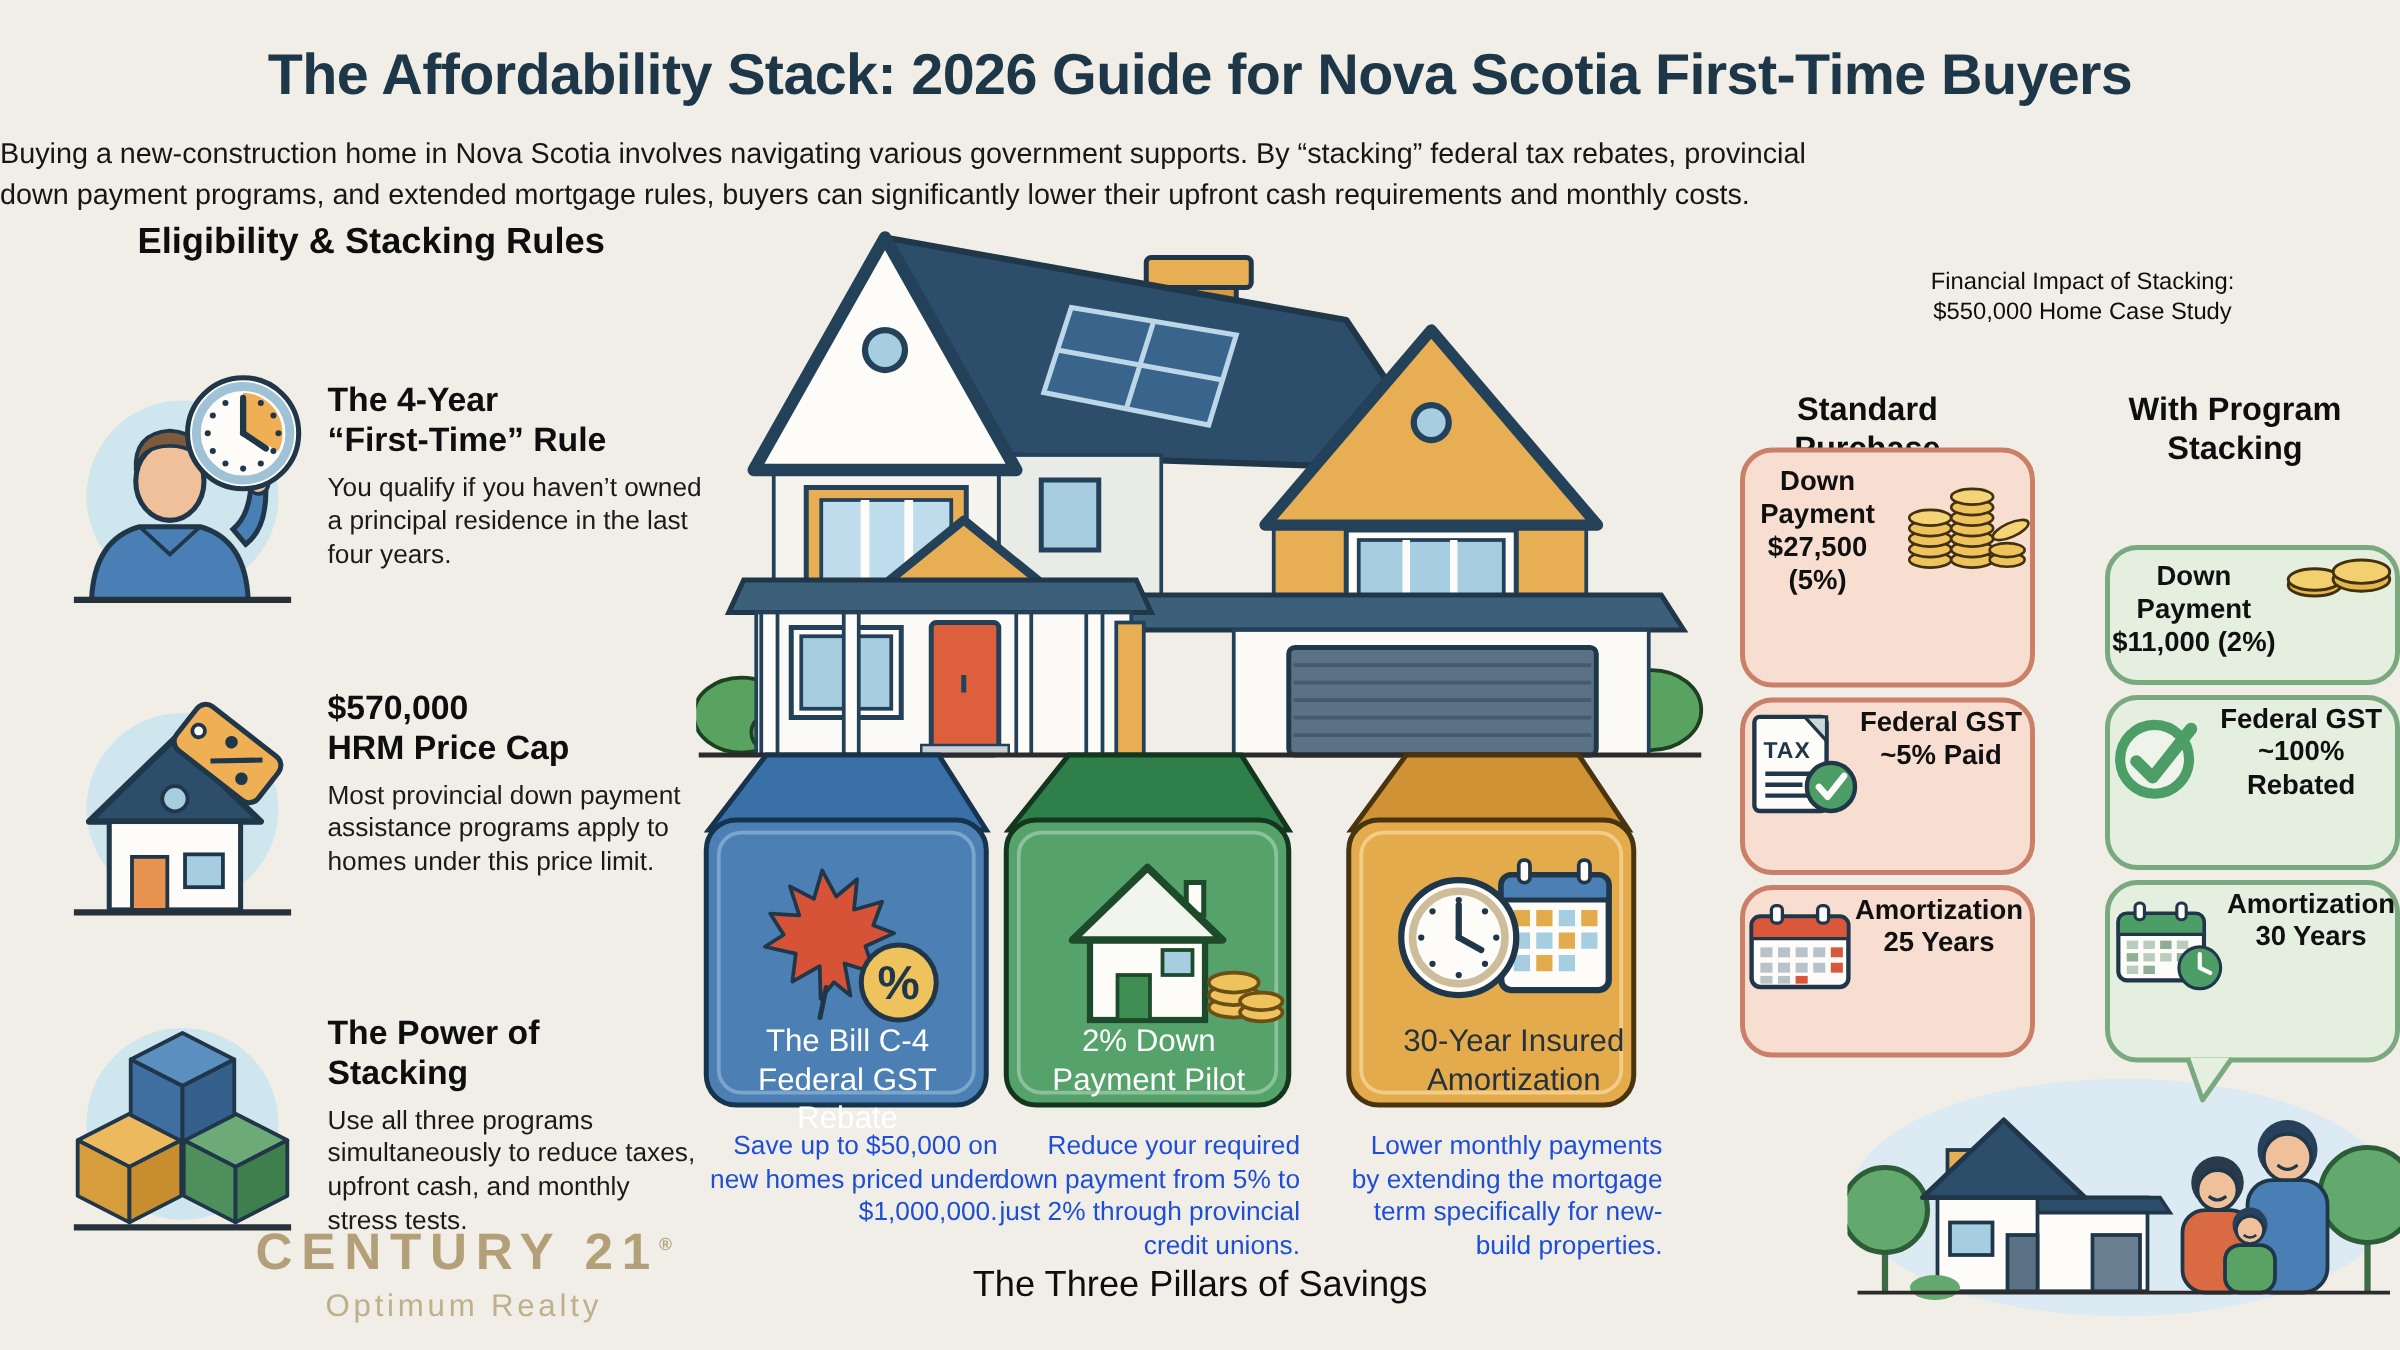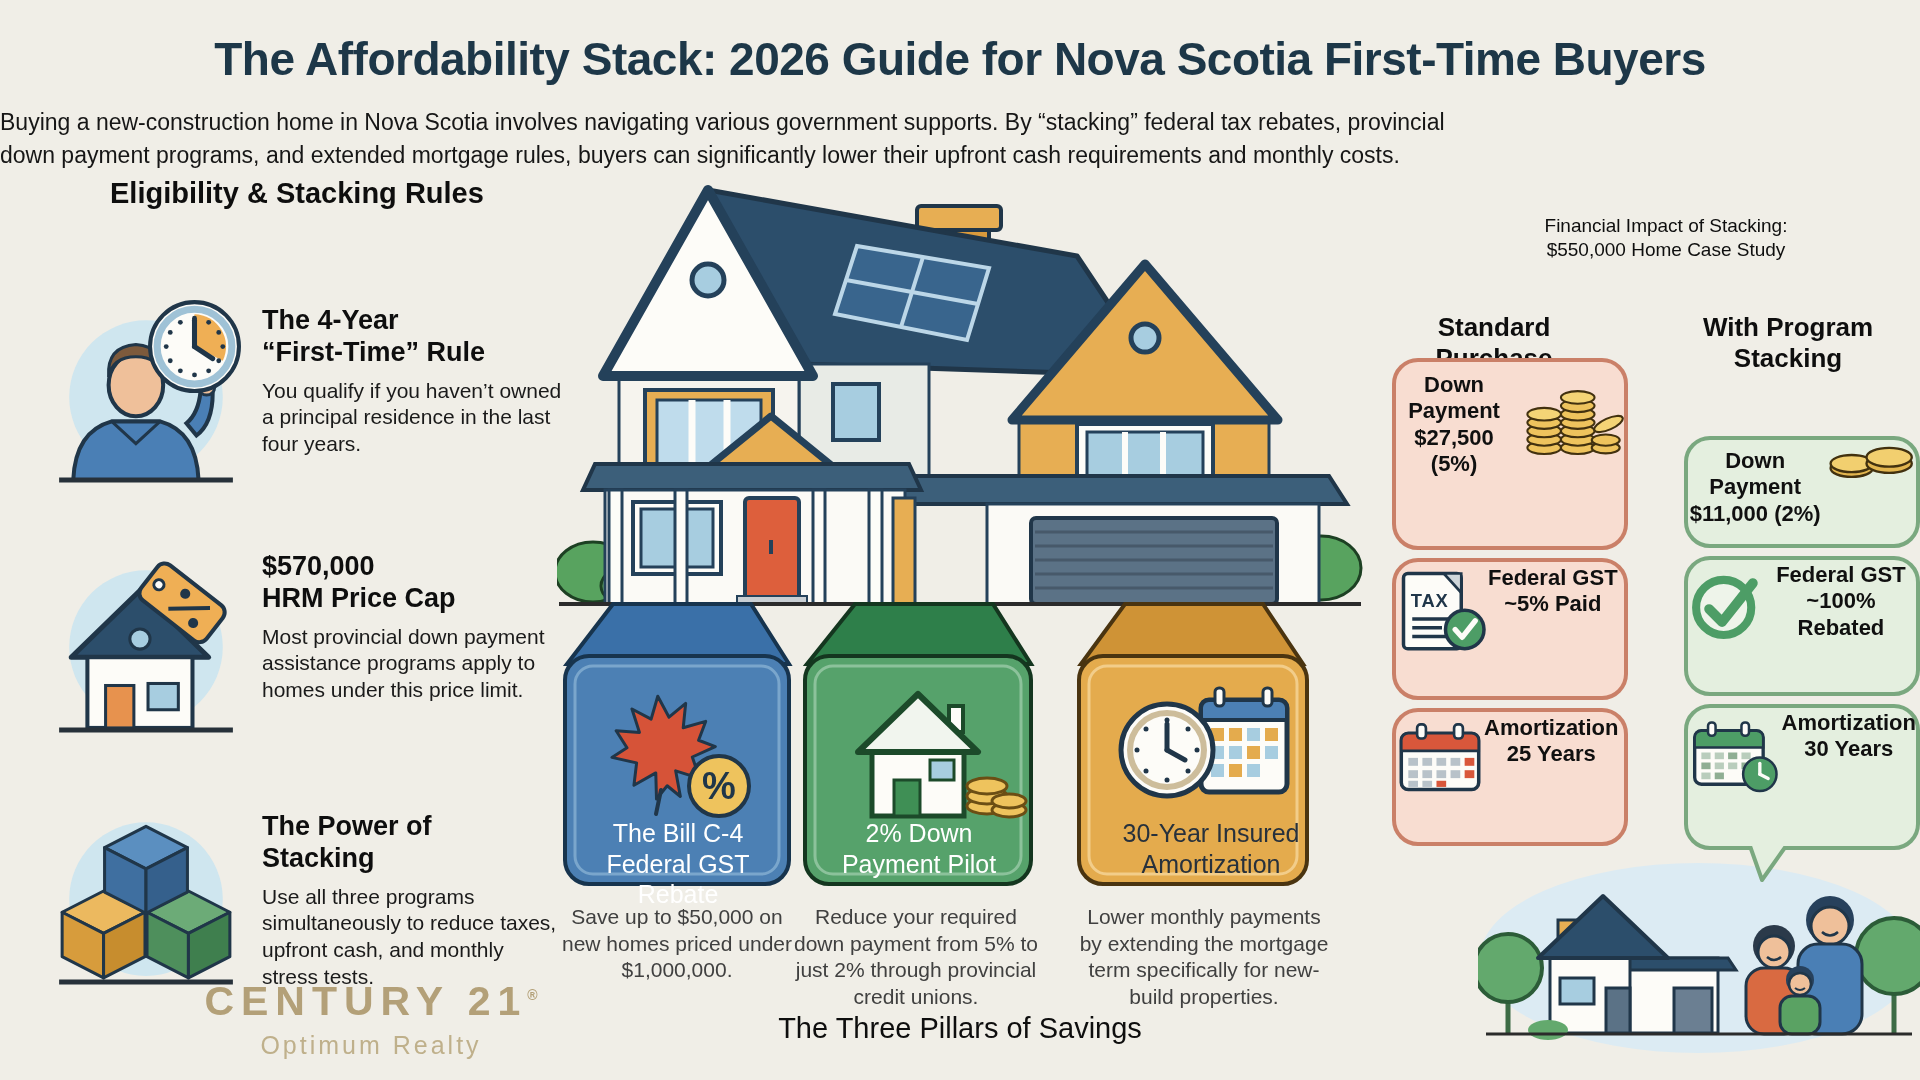--- a/index.html
+++ b/index.html
@@ -11,21 +11,21 @@
               color:#1d3748;letter-spacing:-0.5px;}
   .page-subtitle{left:0;right:0;top:106px;text-align:left;font-size:23px;line-height:1.42;color:#161616;}
   .section-heading{font-size:29px;font-weight:bold;color:#0e0e0e;line-height:1.2;}
   .rule-title{font-size:27px;font-weight:bold;line-height:1.2;color:#0e0e0e;}
   .rule-body{font-size:21px;line-height:1.27;color:#1a1a1a;margin-top:9px;}
   .brand-name{font-size:41px;font-weight:bold;letter-spacing:7px;color:#b3a078;}
   .brand-reg{font-size:14px;vertical-align:super;letter-spacing:0;}
   .brand-sub{font-size:25px;letter-spacing:3px;color:#bfb08b;margin-top:6px;}
   .pillar-label{width:226px;text-align:center;font-size:25px;font-weight:normal;line-height:1.22;color:#ffffff;}
   .pillar-label.dark{color:#27313c;}
-  .pillar-desc{text-align:center;font-size:21px;line-height:1.27;color:#404040;}
+  .pillar-desc{text-align:right;font-size:21px;line-height:1.27;color:#1d4ed8;}
   .pillars-caption{width:810px;text-align:center;font-size:29px;font-weight:normal;color:#0e0e0e;}
   .impact-heading{width:508px;text-align:center;font-size:19px;font-weight:normal;line-height:1.25;color:#0e0e0e;}
   .col-head{width:232px;text-align:center;font-size:26px;font-weight:bold;line-height:1.2;color:#0e0e0e;}
   .card{box-sizing:border-box;width:236px;display:flex;flex-direction:row;align-items:flex-start;
         border-radius:26px;z-index:2;}
   .card.pink{background:#f8ddd1;border:4px solid #ca8068;left:1392px;}
   .card.green{background:#e4efdf;border:4px solid #7aa87f;left:1684px;}
   .card-label{text-align:center;font-size:22px;font-weight:bold;line-height:1.2;color:#101010;}
   svg{display:block;}
 </style>

